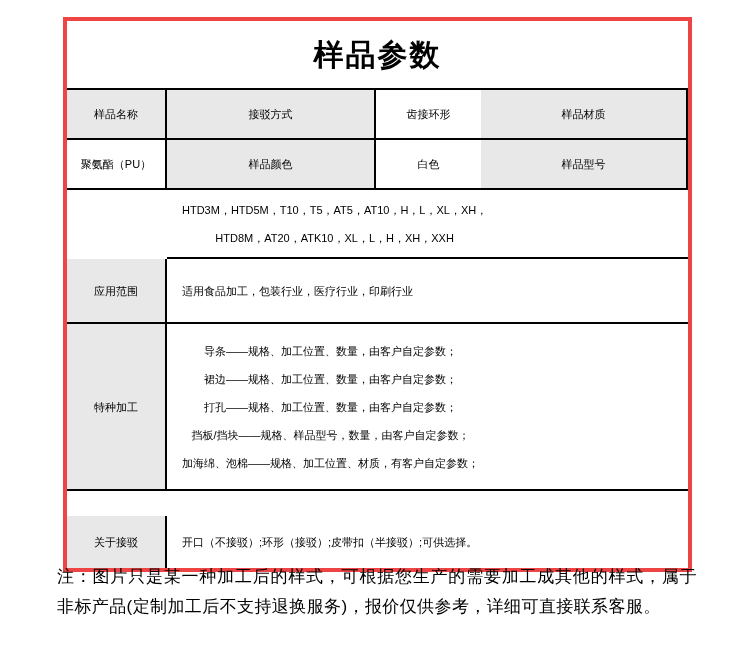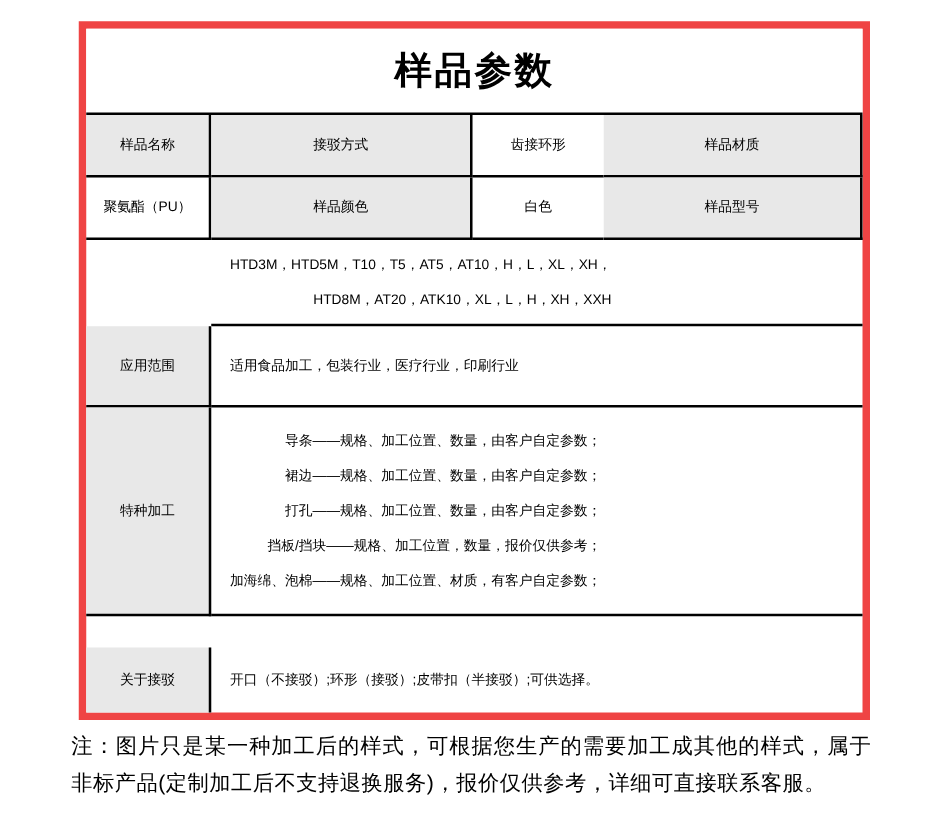--- a/index.html
+++ b/index.html
@@ -14,21 +14,21 @@
     font-family: "Liberation Sans", "DejaVu Sans", sans-serif;
     color: #000000;
     overflow: hidden;
   }
   .spec-table {
     position: absolute;
     left: 63px;
     top: 17px;
     width: 621px;
     height: 547px;
-    border: 6px solid #ef4444;
+    border: 4px solid #ef4444;
     display: grid;
     grid-template-columns: 100px 209px 105px 1fr;
     grid-template-rows: 69px 50px 50px 69px 65px 167px 1fr;
     background: #ffffff;
   }
   .cell {
     border-right: 2px solid #000000;
     border-bottom: 2px solid #000000;
     display: flex;
     align-items: center;
@@ -44,30 +44,30 @@
   .cell.title-cell {
     grid-column: 1 / 5;
     font-size: 30px;
     font-weight: bold;
     letter-spacing: 2px;
     background: #ffffff;
   }
   .cell.span-value {
     grid-column: 2 / 5;
     justify-content: flex-start;
-    text-align: right;
+    text-align: center;
     padding-left: 15px;
     padding-right: 10px;
   }
   .multiline div { line-height: 28px; }
   .cell.span-value .lines { display: block; }
   .note {
     position: absolute;
     left: 57px;
-    top: 582px;
+    top: 562px;
     width: 640px;
     font-size: 17px;
     line-height: 29.5px;
     letter-spacing: 0.4px;
     text-align: justify;
     color: #000000;
   }
 </style>
 </head>
 <body>
@@ -95,21 +95,21 @@
 
   <div class="cell label-cell">应用范围</div>
   <div class="cell span-value no-r">适用食品加工，包装行业，医疗行业，印刷行业</div>
 
   <div class="cell label-cell">特种加工</div>
   <div class="cell span-value no-r">
     <div class="lines multiline">
       <div>导条——规格、加工位置、数量，由客户自定参数；</div>
       <div>裙边——规格、加工位置、数量，由客户自定参数；</div>
       <div>打孔——规格、加工位置、数量，由客户自定参数；</div>
-      <div>挡板/挡块——规格、加工位置，数量，报价仅供参考；</div>
+      <div>挡板/挡块——规格、样品型号，数量，由客户自定参数；</div>
       <div>加海绵、泡棉——规格、加工位置、材质，有客户自定参数；</div>
     </div>
   </div>
 
   <div class="cell label-cell no-b">关于接驳</div>
   <div class="cell span-value no-r no-b">开口（不接驳）;环形（接驳）;皮带扣（半接驳）;可供选择。</div>
 
 </div>
 
 <div class="note">注：图片只是某一种加工后的样式，可根据您生产的需要加工成其他的样式，属于非标产品(定制加工后不支持退换服务)，报价仅供参考，详细可直接联系客服。</div>

